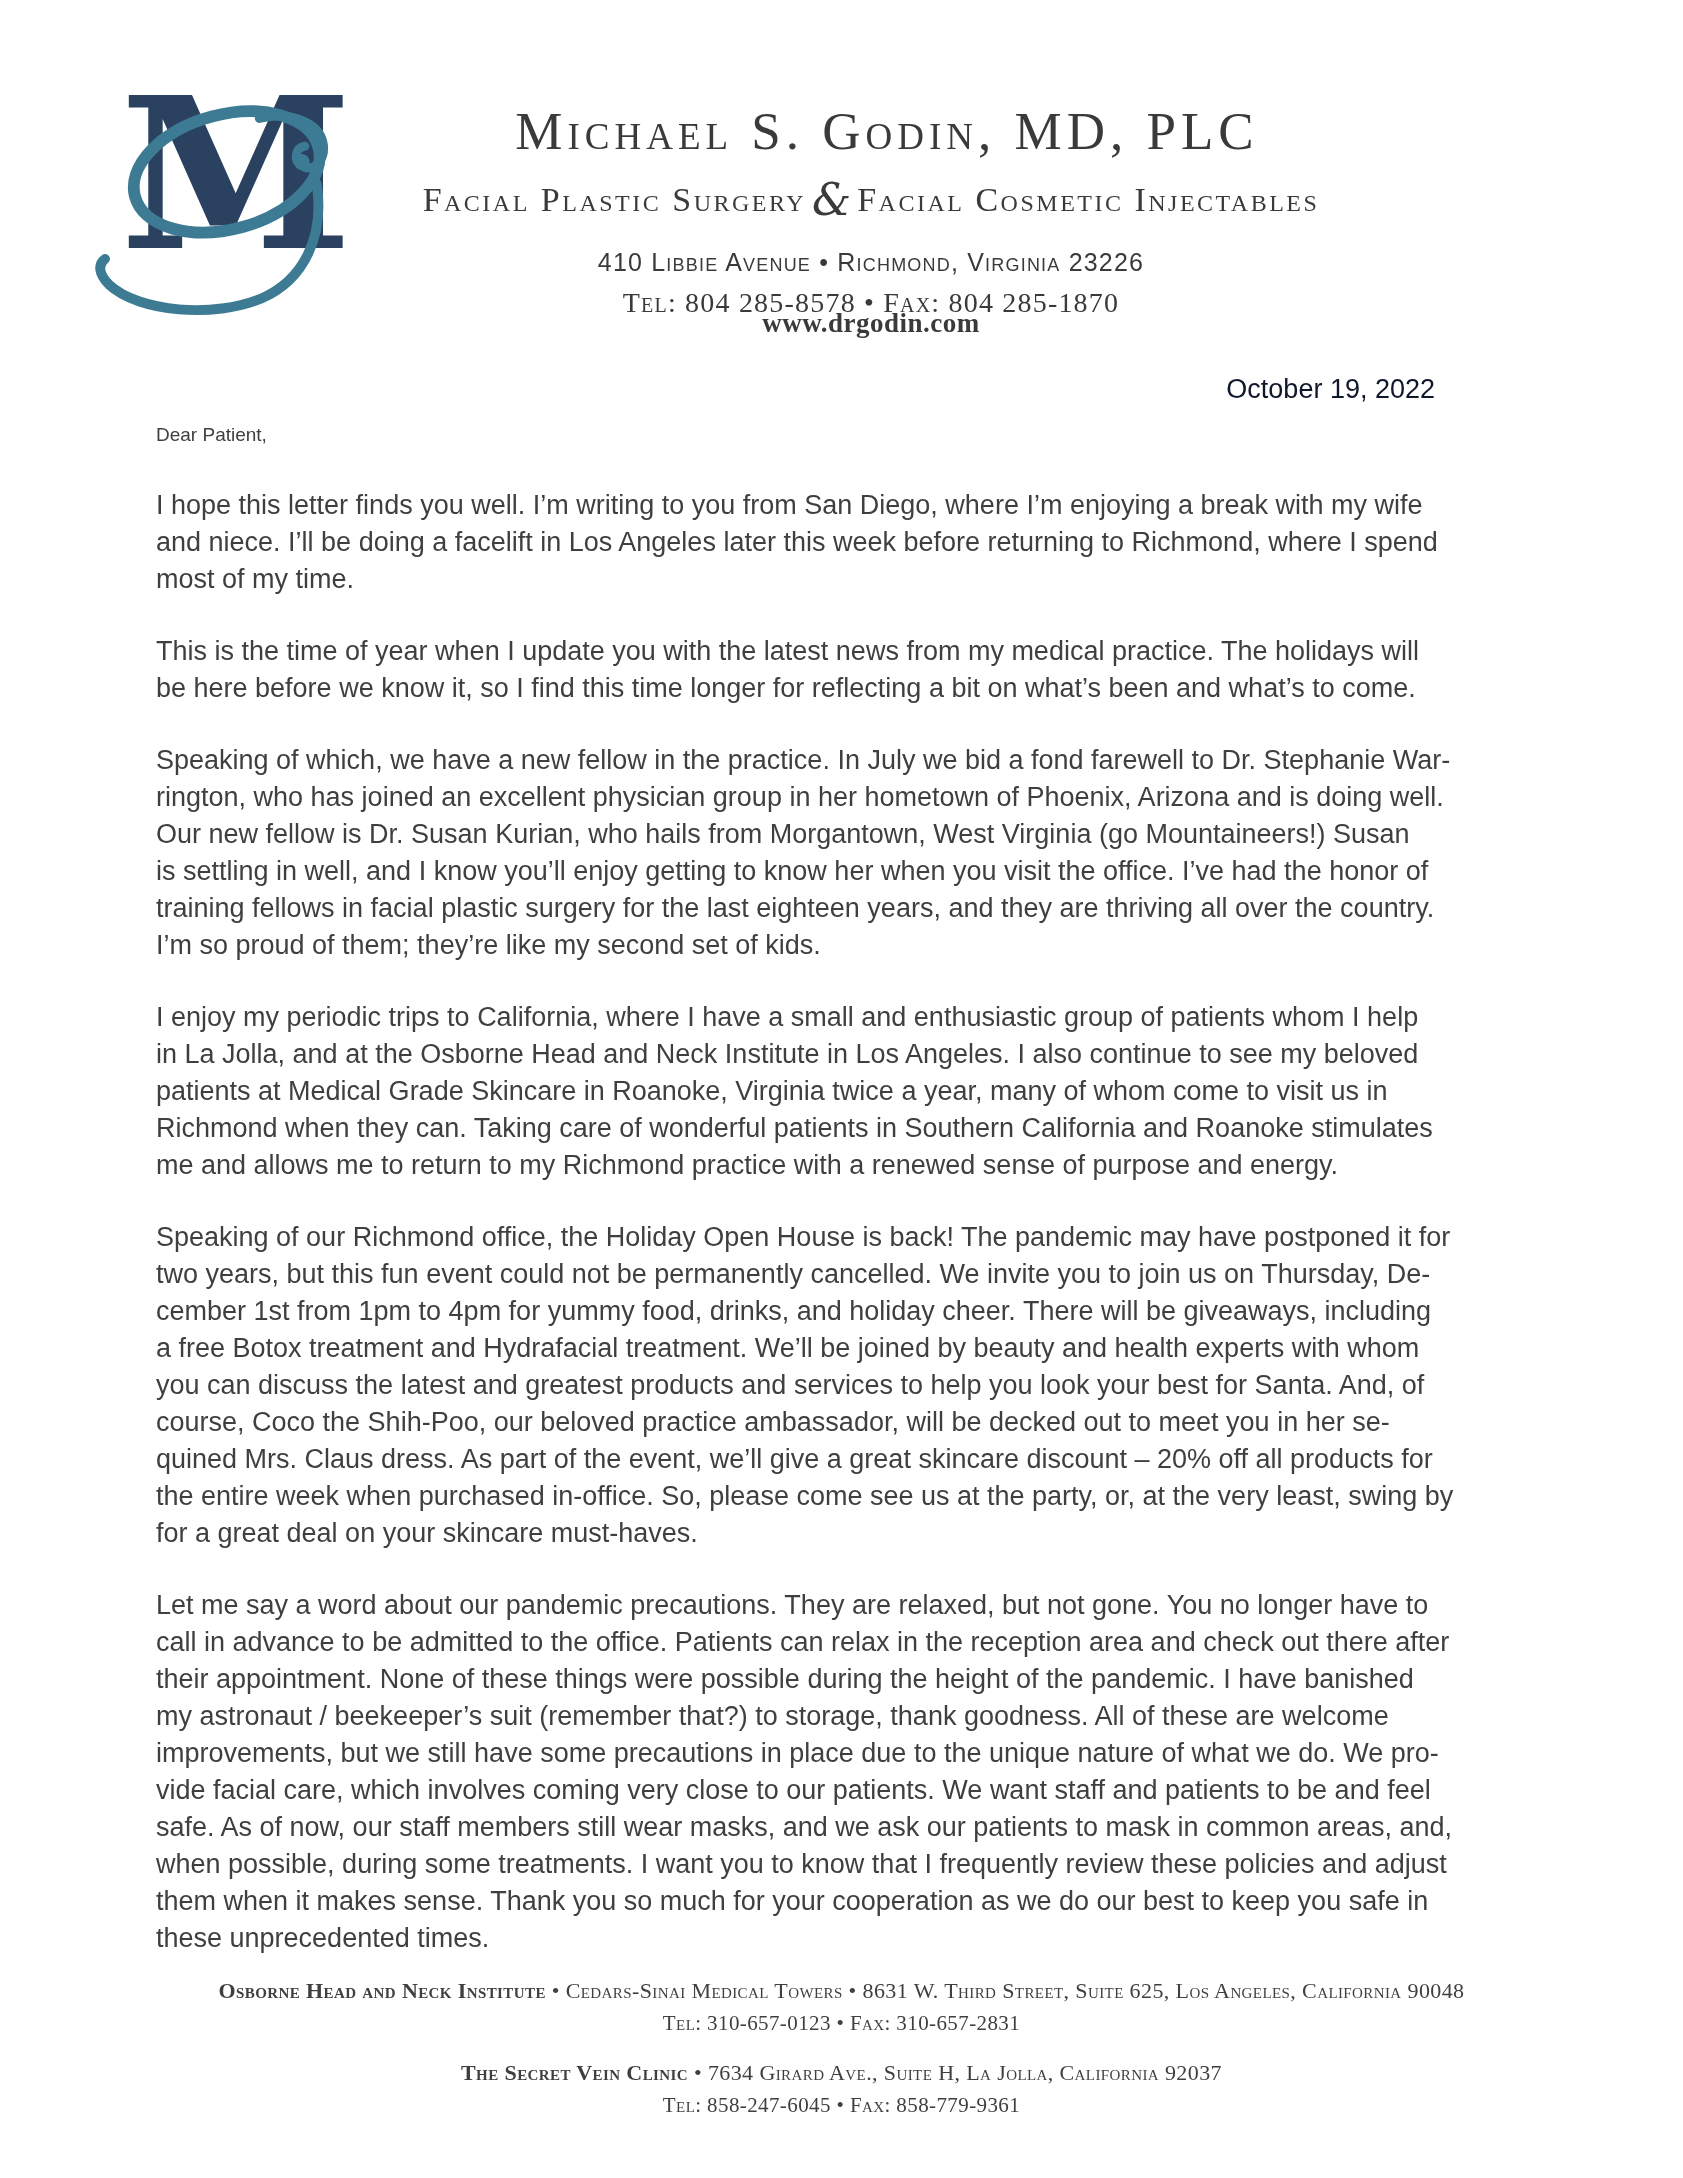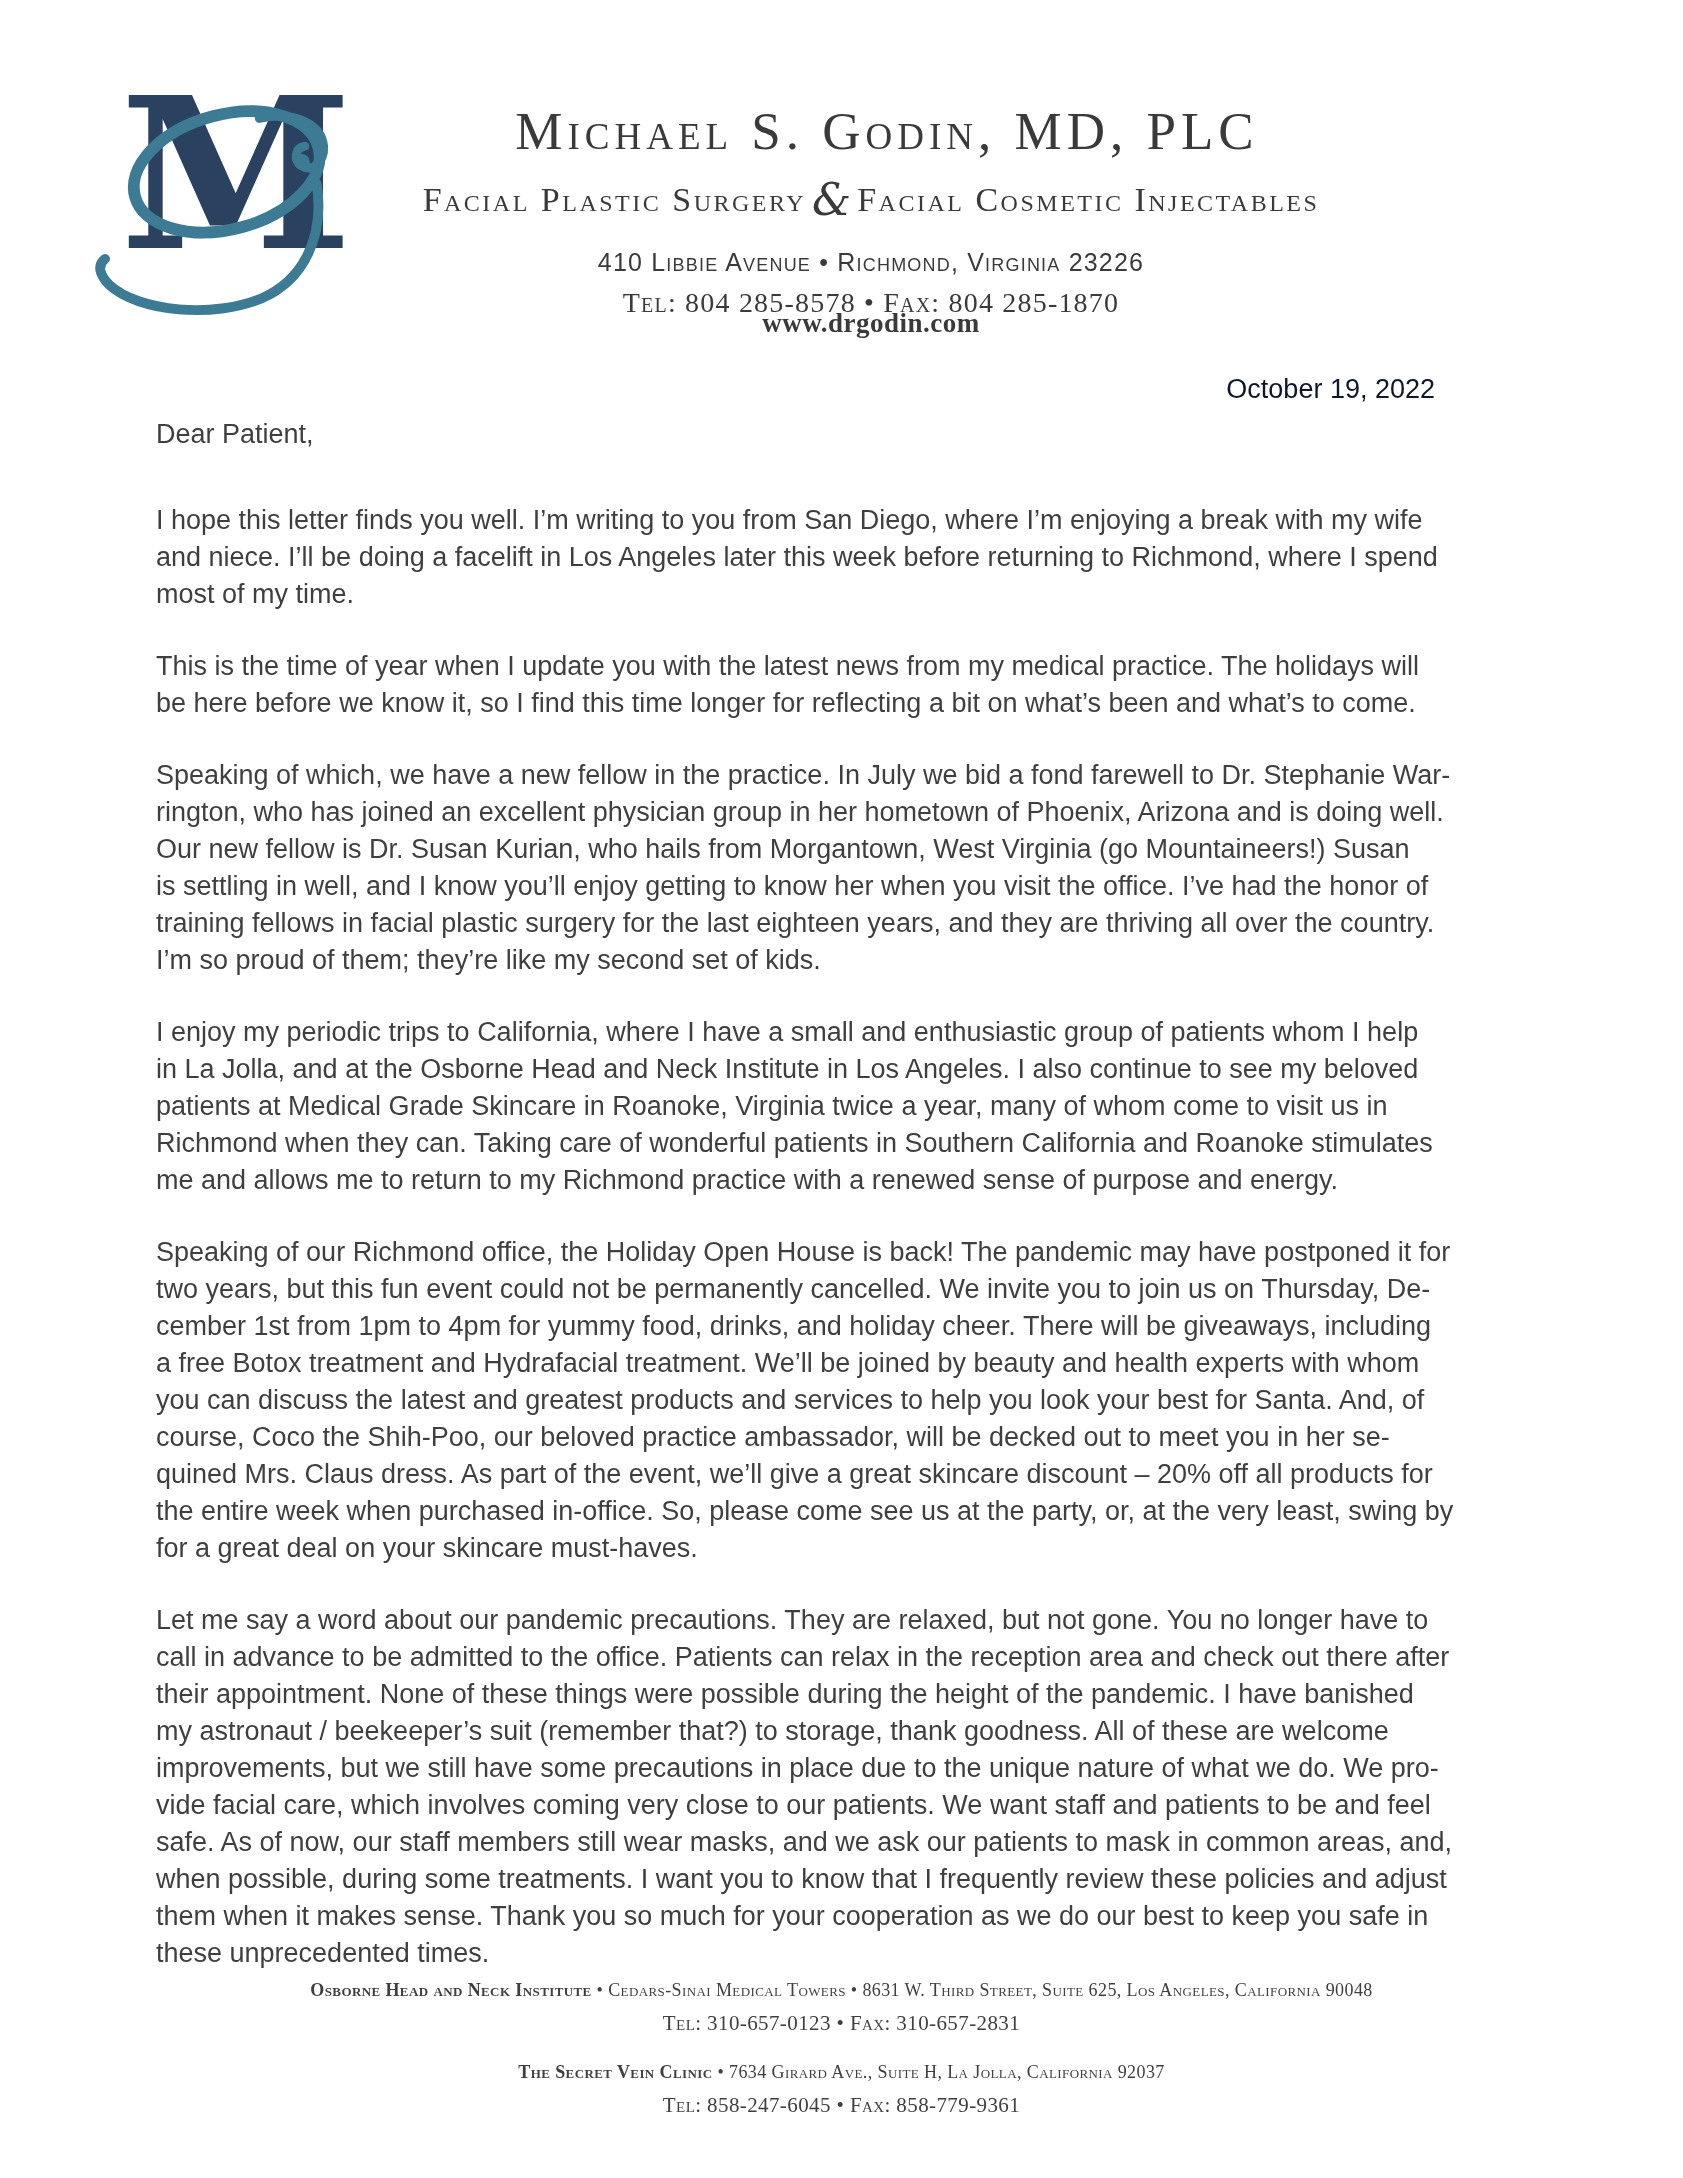--- a/index.html
+++ b/index.html
@@ -41,29 +41,29 @@
   .website     { position:absolute; left:0; top:308px; width:100%;
     font-family:"Liberation Serif", serif; font-weight:bold;
     font-size:27px; letter-spacing:0.5px; }
 
   
   .letter-date {
     position:absolute; top:374px; right:248px;
     font-size:27px; color:#0f172a;
   }
   .content { position:absolute; left:156px; top:416px; width:1465px; color:#3f3f3f; }
-  .salutation { font-size:27px; line-height:37px; margin-bottom:49px; white-space:pre; }
+  .salutation { font-size:19px; line-height:37px; margin-bottom:34px; white-space:pre; }
   .para { font-size:27px; line-height:37px; margin-bottom:35px; white-space:pre; }
 
   
   .footer { position:absolute; left:0; top:1974px; width:1683px; text-align:center; color:#3f3f3f; }
   .clinic { margin-bottom:16px; }
   .clinic-line1 {
     font-family:"Liberation Serif", serif; font-variant:small-caps;
-    font-size:18px; letter-spacing:0.4px; line-height:33px; white-space:pre;
+    font-size:22px; letter-spacing:0.4px; line-height:33px; white-space:pre;
   }
   .clinic-line1 .clinic-name { font-weight:bold; }
   .clinic-line2 {
     font-family:"Liberation Serif", serif; font-variant:small-caps;
     font-size:21px; letter-spacing:0.4px; line-height:33px; white-space:pre;
   }
 </style>
 </head>
 <body>
 

